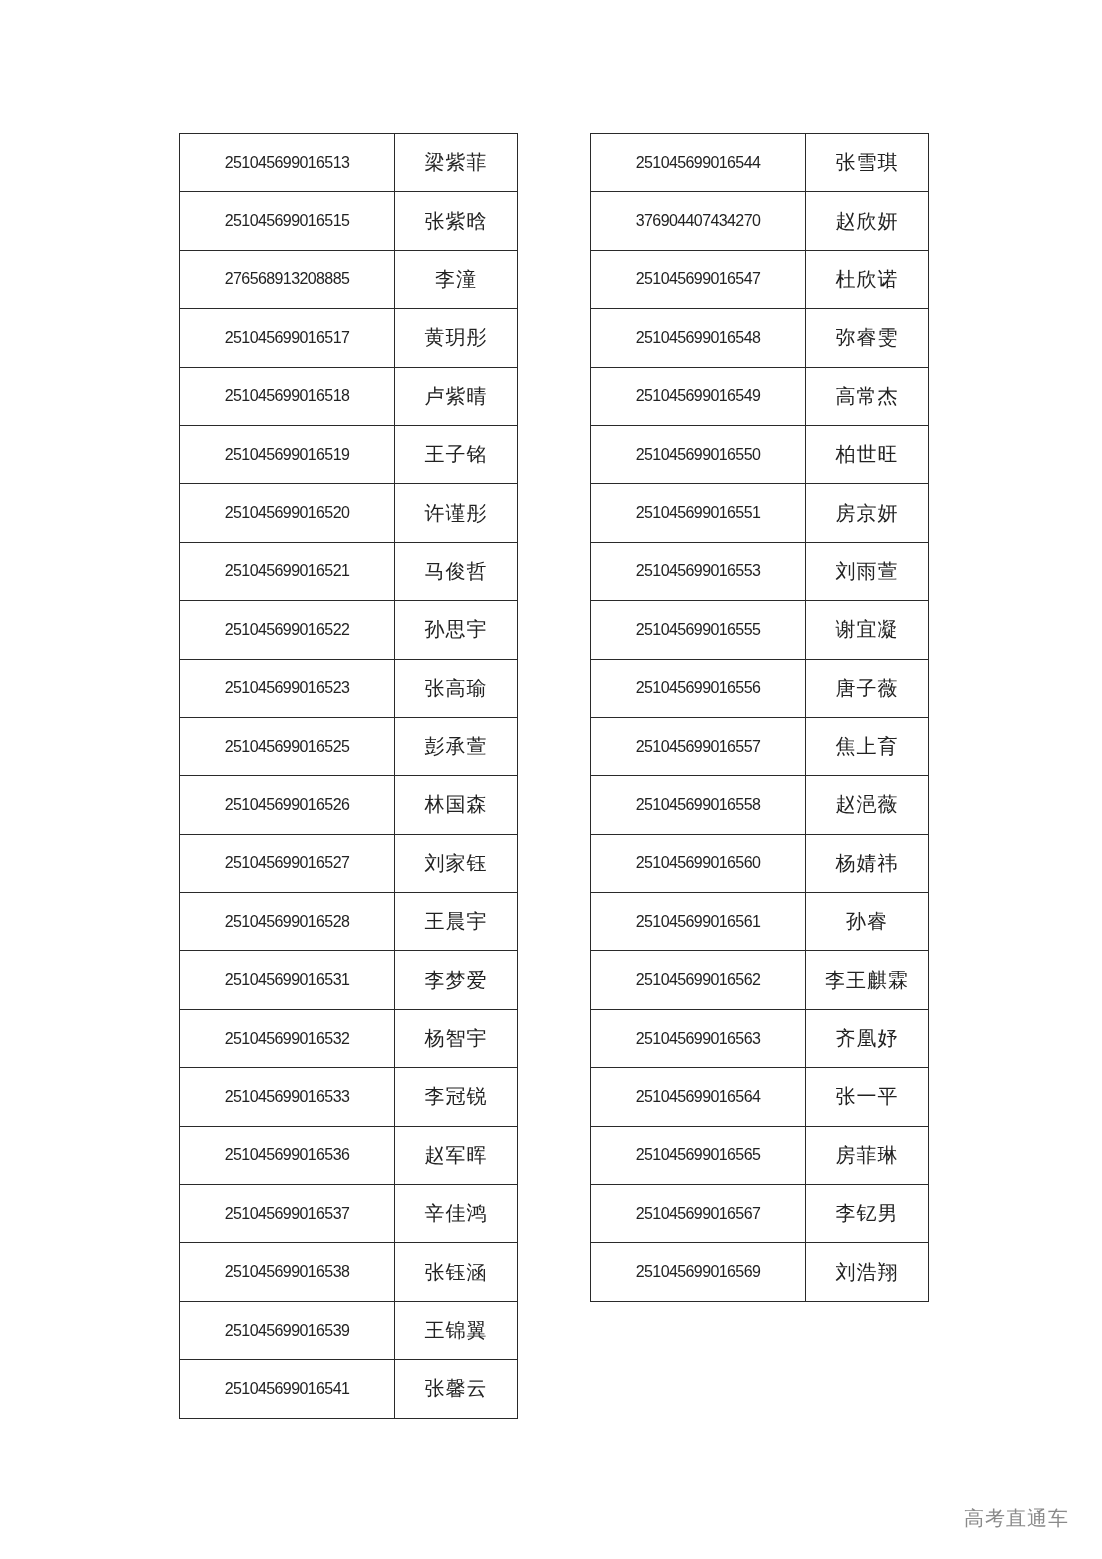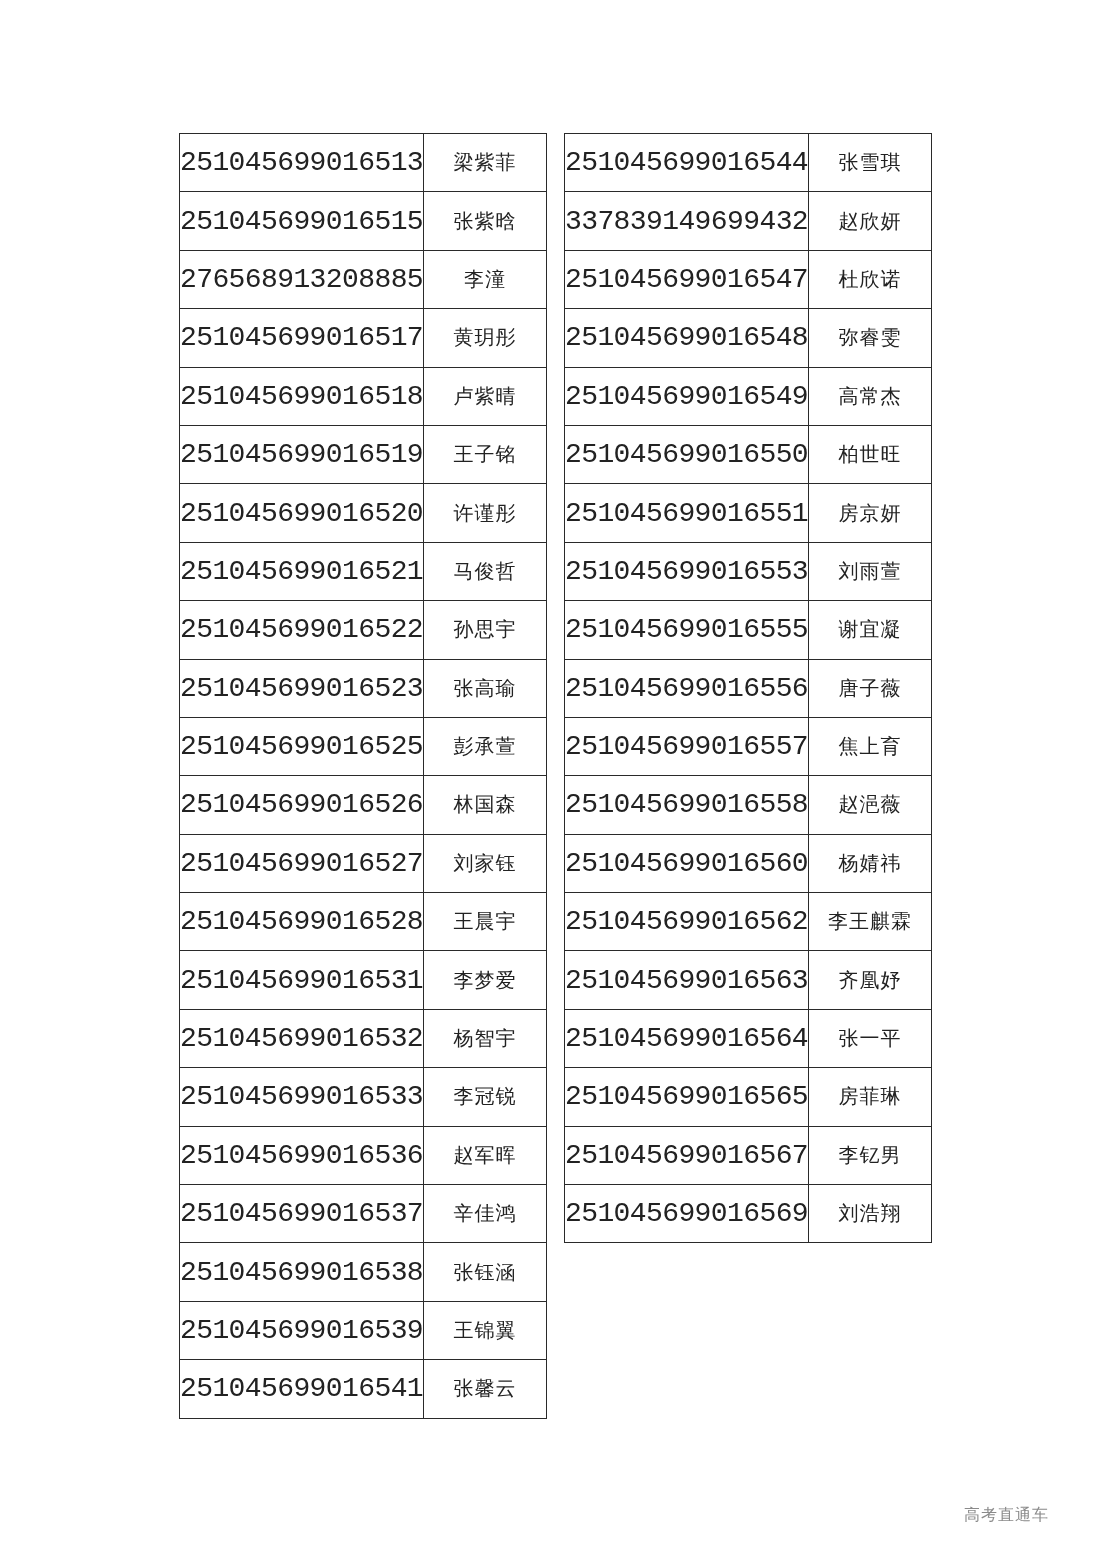--- a/index.html
+++ b/index.html
@@ -4,47 +4,47 @@
 <style>
   html, body { margin: 0; padding: 0; background: #ffffff; }
   body { width: 1102px; height: 1559px; position: relative; overflow: hidden; }
   .tbl {
     position: absolute;
     top: 133px;
     border-collapse: collapse;
     table-layout: fixed;
   }
   .tbl.left { left: 179px; }
-  .tbl.right { left: 564px; }
+  .tbl.right { left: 590px; }
   .tbl td {
     border: 1.3px solid #2a2a2a;
     height: 57.4px;
     padding: 0;
     text-align: center;
     vertical-align: middle;
     color: #222;
   }
   .tbl td.id {
     width: 214px;
-    font-family: Liberation Mono, monospace;
-    font-size: 28px;
+    font-family: Liberation Sans, sans-serif;
+    font-size: 16px;
     letter-spacing: -0.6px;
   }
   .tbl td.name {
     width: 122px;
     font-family: "DejaVu Sans", "Liberation Sans", sans-serif;
     font-size: 20px;
     letter-spacing: 1px;
   }
   .watermark {
     position: absolute;
     left: 964px;
     top: 1505px;
     font-family: "DejaVu Sans", "Liberation Sans", sans-serif;
-    font-size: 16px;
+    font-size: 20px;
     color: #8a8a8a;
     letter-spacing: 1px;
   }
 </style>
 </head>
 <body>
 
 <table class="tbl left">
   <tbody id="left-body">
       <tr>
@@ -138,21 +138,21 @@
     </tbody>
 </table>
 
 <table class="tbl right">
   <tbody id="right-body">
       <tr>
         <td class="id">251045699016544</td>
         <td class="name">张雪琪</td>
       </tr>
       <tr>
-        <td class="id">337839149699432</td>
+        <td class="id">376904407434270</td>
         <td class="name">赵欣妍</td>
       </tr>
       <tr>
         <td class="id">251045699016547</td>
         <td class="name">杜欣诺</td>
       </tr>
       <tr>
         <td class="id">251045699016548</td>
         <td class="name">弥睿雯</td>
       </tr>
@@ -186,20 +186,24 @@
       </tr>
       <tr>
         <td class="id">251045699016558</td>
         <td class="name">赵浥薇</td>
       </tr>
       <tr>
         <td class="id">251045699016560</td>
         <td class="name">杨婧祎</td>
       </tr>
       <tr>
+        <td class="id">251045699016561</td>
+        <td class="name">孙睿</td>
+      </tr>
+      <tr>
         <td class="id">251045699016562</td>
         <td class="name">李王麒霖</td>
       </tr>
       <tr>
         <td class="id">251045699016563</td>
         <td class="name">齐凰妤</td>
       </tr>
       <tr>
         <td class="id">251045699016564</td>
         <td class="name">张一平</td>

